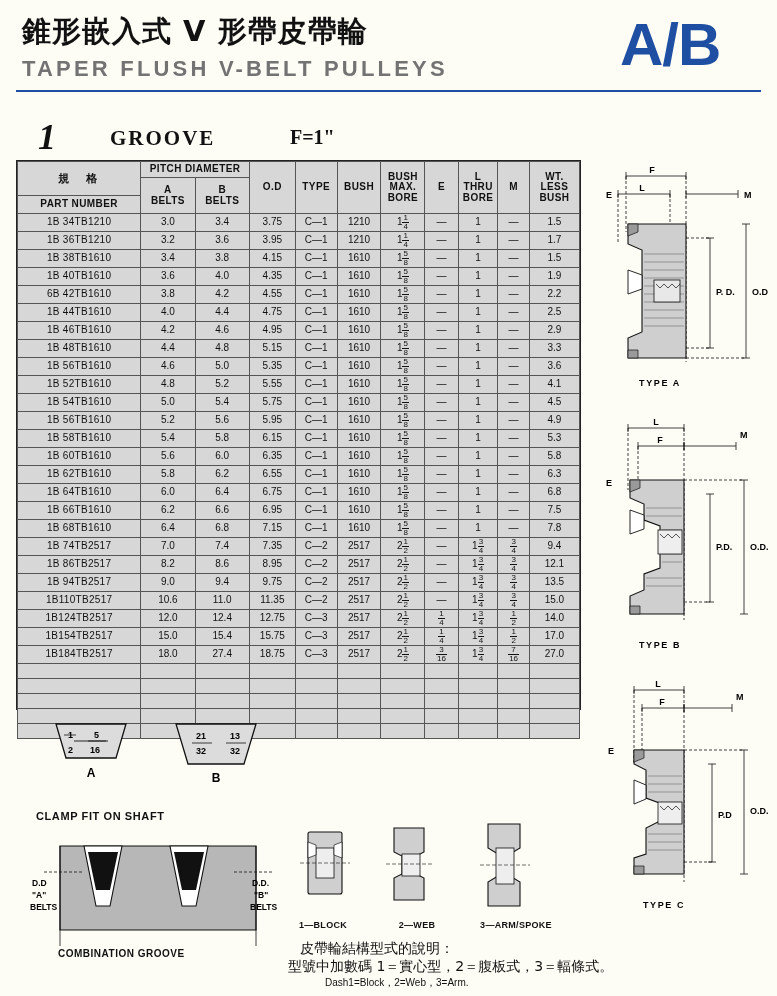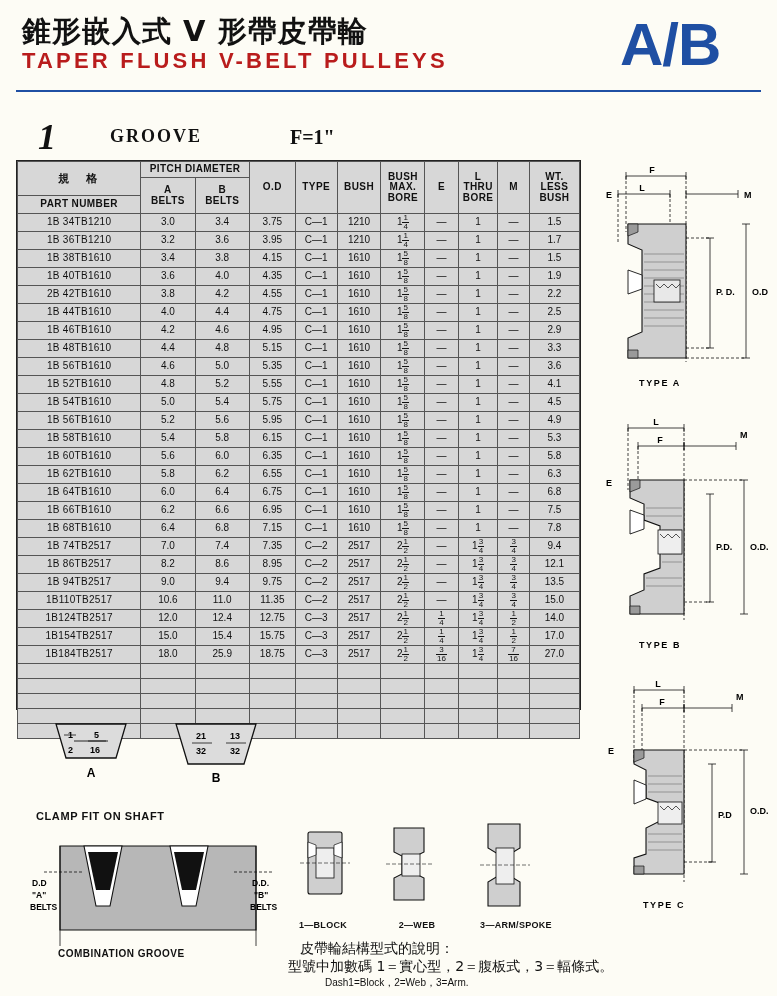--- a/index.html
+++ b/index.html
@@ -17,43 +17,43 @@
 
   
   .header { position: absolute; left: 0; top: 0; width: 777px; height: 92px; }
   .title-cn {
     position: absolute; left: 22px; top: 12px;
     font-family: "DejaVu Sans", sans-serif;
     font-size: 29px; font-weight: bold; letter-spacing: 1px;
     color: #111;
   }
   .title-en {
-    position: absolute; left: 22px; top: 48px;
+    position: absolute; left: 22px; top: 56px;
     font-family: "Liberation Sans", sans-serif;
     font-size: 22px; font-weight: bold; letter-spacing: 3.2px;
-    color: #b91c1c;
+    color: #737373;
   }
   .title-ab {
     position: absolute; left: 620px; top: 10px;
     font-family: "Liberation Sans", sans-serif;
     font-size: 60px; font-weight: bold;
     color: #1f4fa3; letter-spacing: -1px;
   }
   .hdr-rule { position: absolute; left: 16px; top: 90px; width: 745px; height: 2px; background: #1f4fa3; }
 
   
   .groove-num {
     position: absolute; left: 38px; top: 116px;
     font-family: "Liberation Serif", serif;
     font-size: 36px; font-weight: bold; font-style: italic; color: #111;
   }
   .groove-word {
     position: absolute; left: 110px; top: 126px;
     font-family: "Liberation Serif", serif;
-    font-size: 18px; font-weight: bold; letter-spacing: 2px; color: #111;
+    font-size: 21px; font-weight: bold; letter-spacing: 2px; color: #111;
   }
   .groove-f {
     position: absolute; left: 290px; top: 126px;
     font-family: "Liberation Serif", serif;
     font-size: 20px; font-weight: bold; color: #111;
   }
 
   
   .table-wrap {
     position: absolute; left: 16px; top: 160px;
@@ -219,21 +219,21 @@
             <td>4.35</td>
             <td>C—1</td>
             <td>1610</td>
             <td><span class="whole">1</span><span class="frac"><span class="n">5</span><span class="d">8</span></span></td>
             <td>—</td>
             <td>1</td>
             <td>—</td>
             <td>1.9</td>
           </tr>
           <tr>
-            <td class="partno">2B 42TB1610</td>
+            <td class="partno">6B 42TB1610</td>
             <td>3.8</td>
             <td>4.2</td>
             <td>4.55</td>
             <td>C—1</td>
             <td>1610</td>
             <td><span class="whole">1</span><span class="frac"><span class="n">5</span><span class="d">8</span></span></td>
             <td>—</td>
             <td>1</td>
             <td>—</td>
             <td>2.2</td>
@@ -481,21 +481,21 @@
             <td>2517</td>
             <td><span class="whole">2</span><span class="frac"><span class="n">1</span><span class="d">2</span></span></td>
             <td><span class="frac"><span class="n">1</span><span class="d">4</span></span></td>
             <td><span class="whole">1</span><span class="frac"><span class="n">3</span><span class="d">4</span></span></td>
             <td><span class="frac"><span class="n">1</span><span class="d">2</span></span></td>
             <td>17.0</td>
           </tr>
           <tr>
             <td class="partno">1B184TB2517</td>
             <td>18.0</td>
-            <td>25.9</td>
+            <td>27.4</td>
             <td>18.75</td>
             <td>C—3</td>
             <td>2517</td>
             <td><span class="whole">2</span><span class="frac"><span class="n">1</span><span class="d">2</span></span></td>
             <td><span class="frac"><span class="n">3</span><span class="d">16</span></span></td>
             <td><span class="whole">1</span><span class="frac"><span class="n">3</span><span class="d">4</span></span></td>
             <td><span class="frac"><span class="n">7</span><span class="d">16</span></span></td>
             <td>27.0</td>
           </tr>
           <tr>

